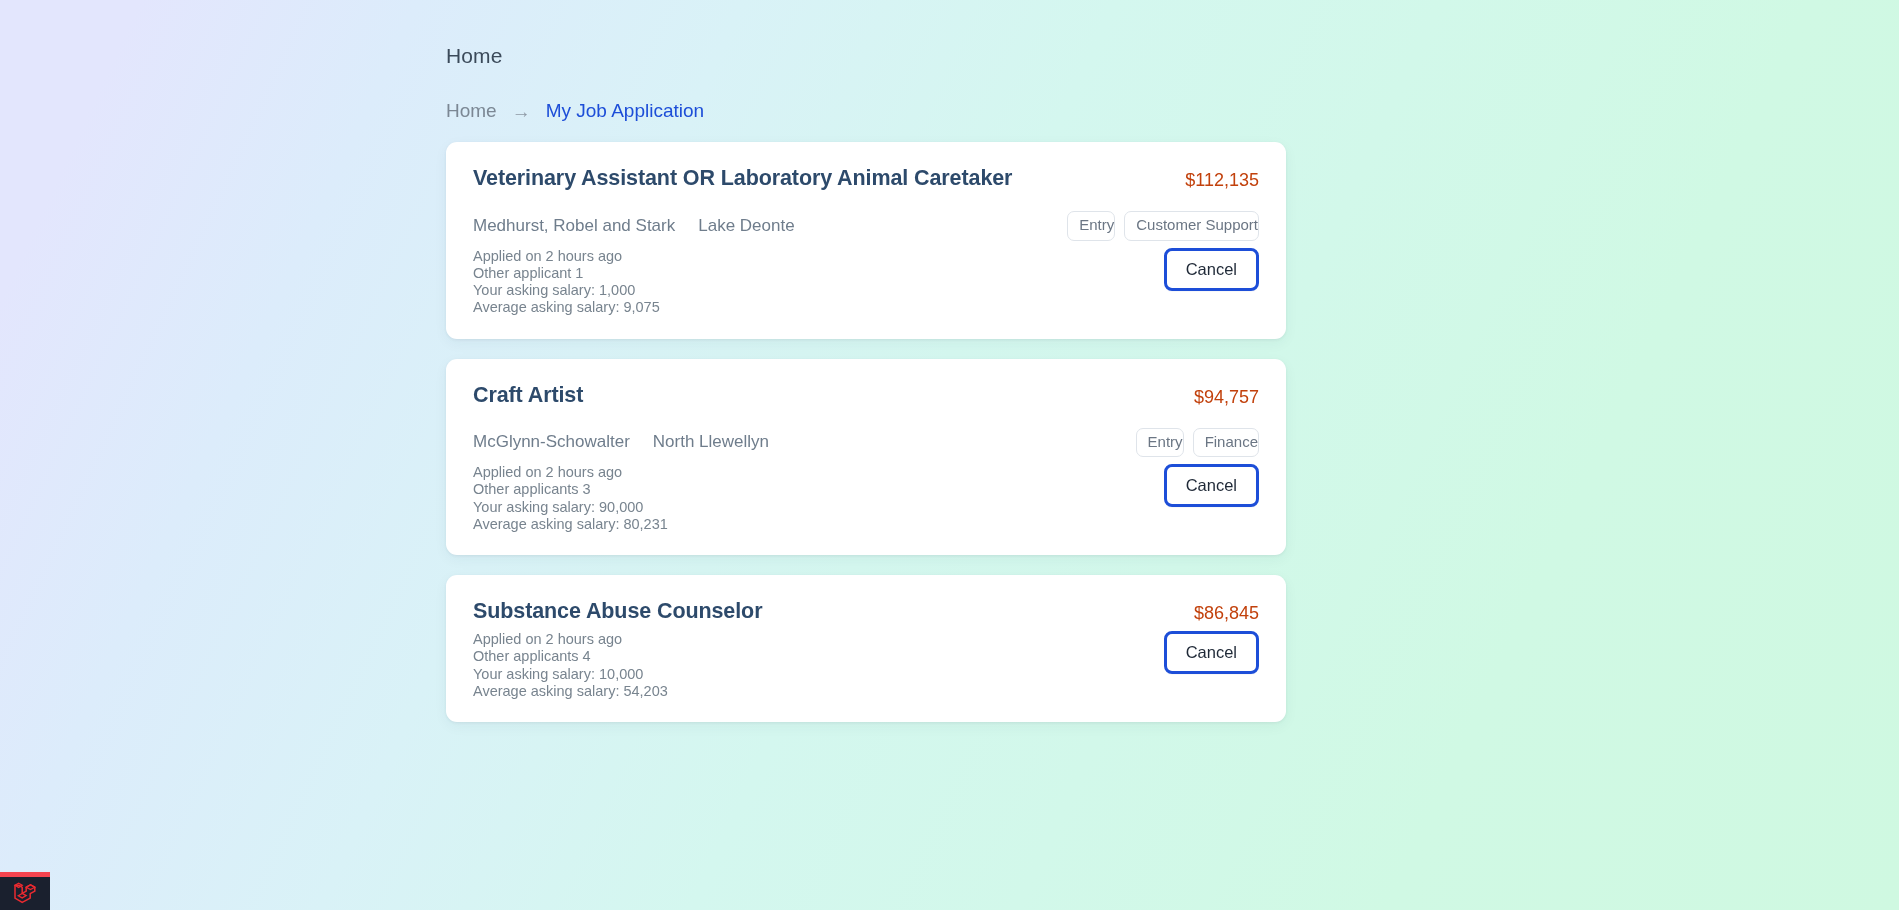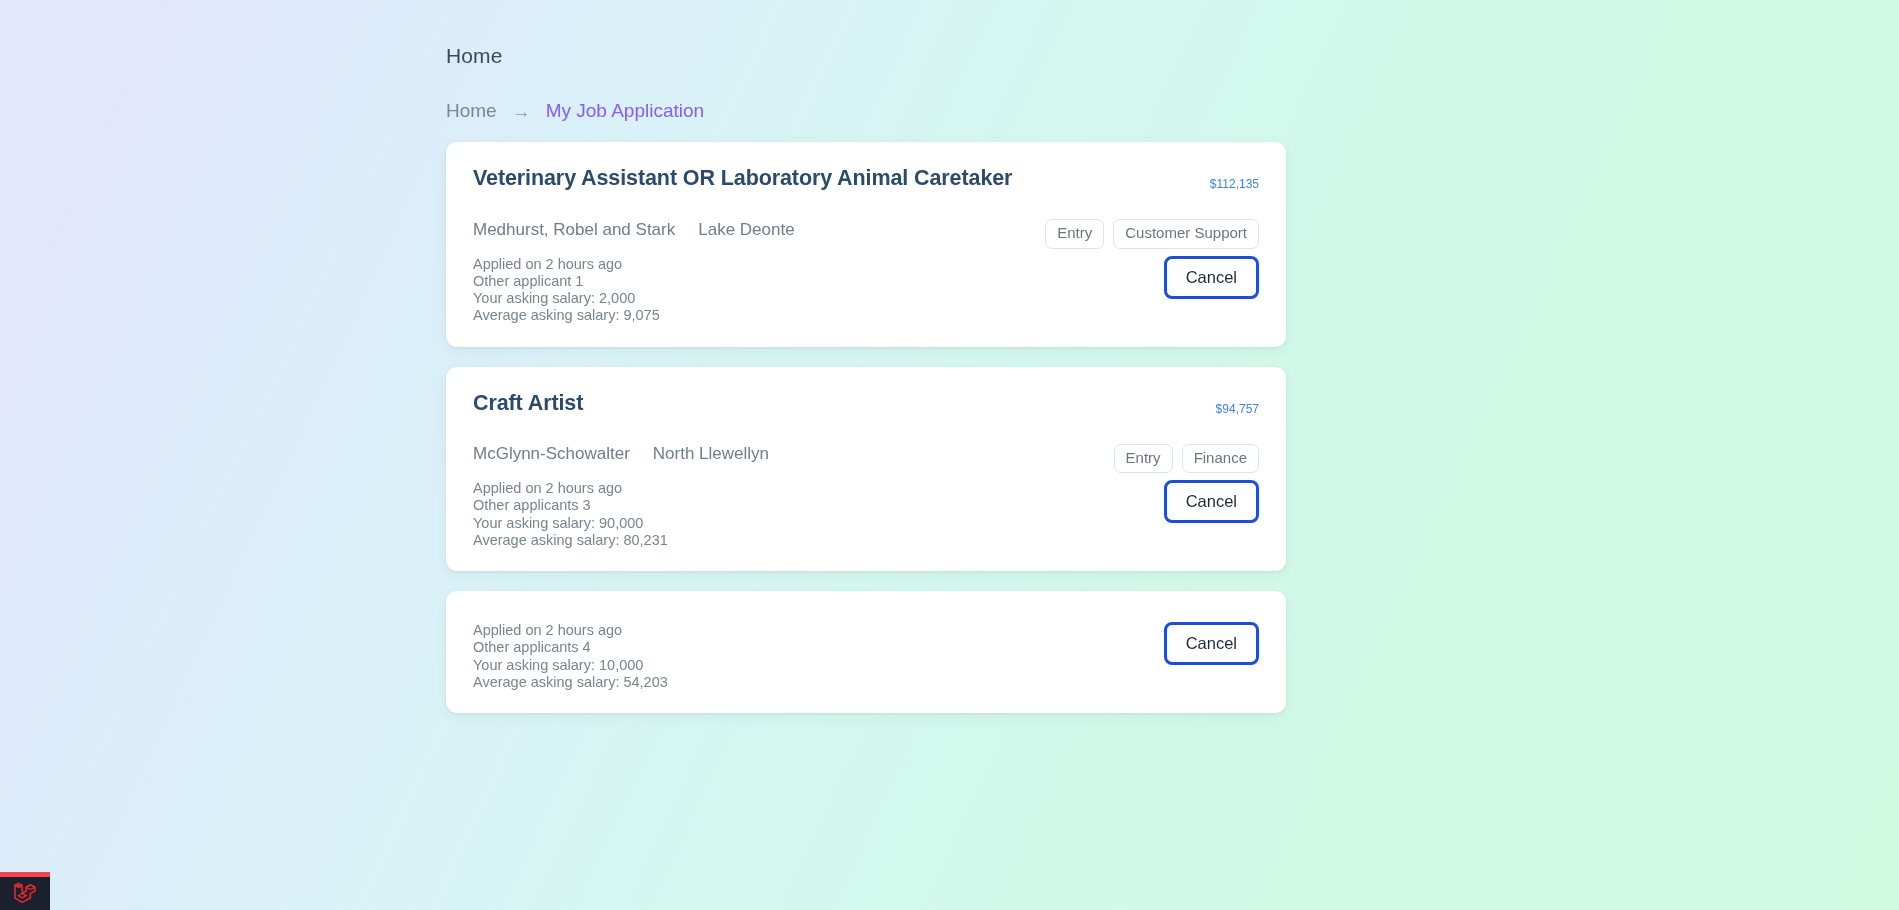--- a/index.html
+++ b/index.html
@@ -82,21 +82,21 @@
   .breadcrumb a {
     color: #7b8794;
     text-decoration: none;
   }
   .crumb-arrow {
     color: #8d98a4;
     font-size: 19px;
     line-height: 1;
   }
   .crumb-current {
-    color: #8b5cf6;
+    color: #1d4ed8;
   }
 
   
   .cards {
     width: 840px;
     margin: 0 auto;
     margin-top: 20px;
     display: flex;
     flex-direction: column;
     gap: 20px;
@@ -112,22 +112,22 @@
     align-items: flex-end;
     justify-content: space-between;
   }
   .job-title {
     font-size: 21.5px;
     font-weight: bold;
     color: #2d4a6b;
     letter-spacing: -.1px;
   }
   .job-salary {
-    font-size: 12px;
-    color: #3b82f6;
+    font-size: 18px;
+    color: #c2410c;
     white-space: nowrap;
   }
 
   .card-meta {
     margin-top: 20px;
     display: flex;
     align-items: center;
     justify-content: space-between;
   }
   .meta-left {
@@ -137,27 +137,26 @@
     font-size: 17px;
     color: #6f7d8c;
   }
   .tag-row {
     display: flex;
     gap: 9px;
   }
   .tag {
     border: 1px solid #dfe4ea;
     border-radius: 7px;
-    padding: 5px 11px 6px 11px;
+    padding: 5px 0 6px 11px;
     font-size: 15px;
     color: #6b7684;
     background: #fff;
     white-space: nowrap;
     line-height: 1.1;
-    margin-top: 8px;
   }
 
   .card-foot {
     margin-top: 7px;
     display: flex;
     align-items: flex-start;
     justify-content: space-between;
   }
   .detail-list {
     font-size: 14.5px;
@@ -225,21 +224,21 @@
         </div>
         <div class="tag-row">
           <span class="tag">Entry</span>
           <span class="tag">Customer Support</span>
         </div>
       </div>
       <div class="card-foot">
         <div class="detail-list">
           <div>Applied on 2 hours ago</div>
           <div>Other applicant 1</div>
-          <div>Your asking salary: 2,000</div>
+          <div>Your asking salary: 1,000</div>
           <div>Average asking salary: 9,075</div>
         </div>
         <button class="cancel-btn">Cancel</button>
       </div>
     </div>
 
     <div class="job-card">
       <div class="card-head">
         <div class="job-title">Craft Artist</div>
         <div class="job-salary">$94,757</div>
@@ -259,20 +258,24 @@
           <div>Applied on 2 hours ago</div>
           <div>Other applicants 3</div>
           <div>Your asking salary: 90,000</div>
           <div>Average asking salary: 80,231</div>
         </div>
         <button class="cancel-btn">Cancel</button>
       </div>
     </div>
 
     <div class="job-card">
+      <div class="card-head">
+        <div class="job-title">Substance Abuse Counselor</div>
+        <div class="job-salary">$86,845</div>
+      </div>
       <div class="card-foot">
         <div class="detail-list">
           <div>Applied on 2 hours ago</div>
           <div>Other applicants 4</div>
           <div>Your asking salary: 10,000</div>
           <div>Average asking salary: 54,203</div>
         </div>
         <button class="cancel-btn">Cancel</button>
       </div>
     </div>

